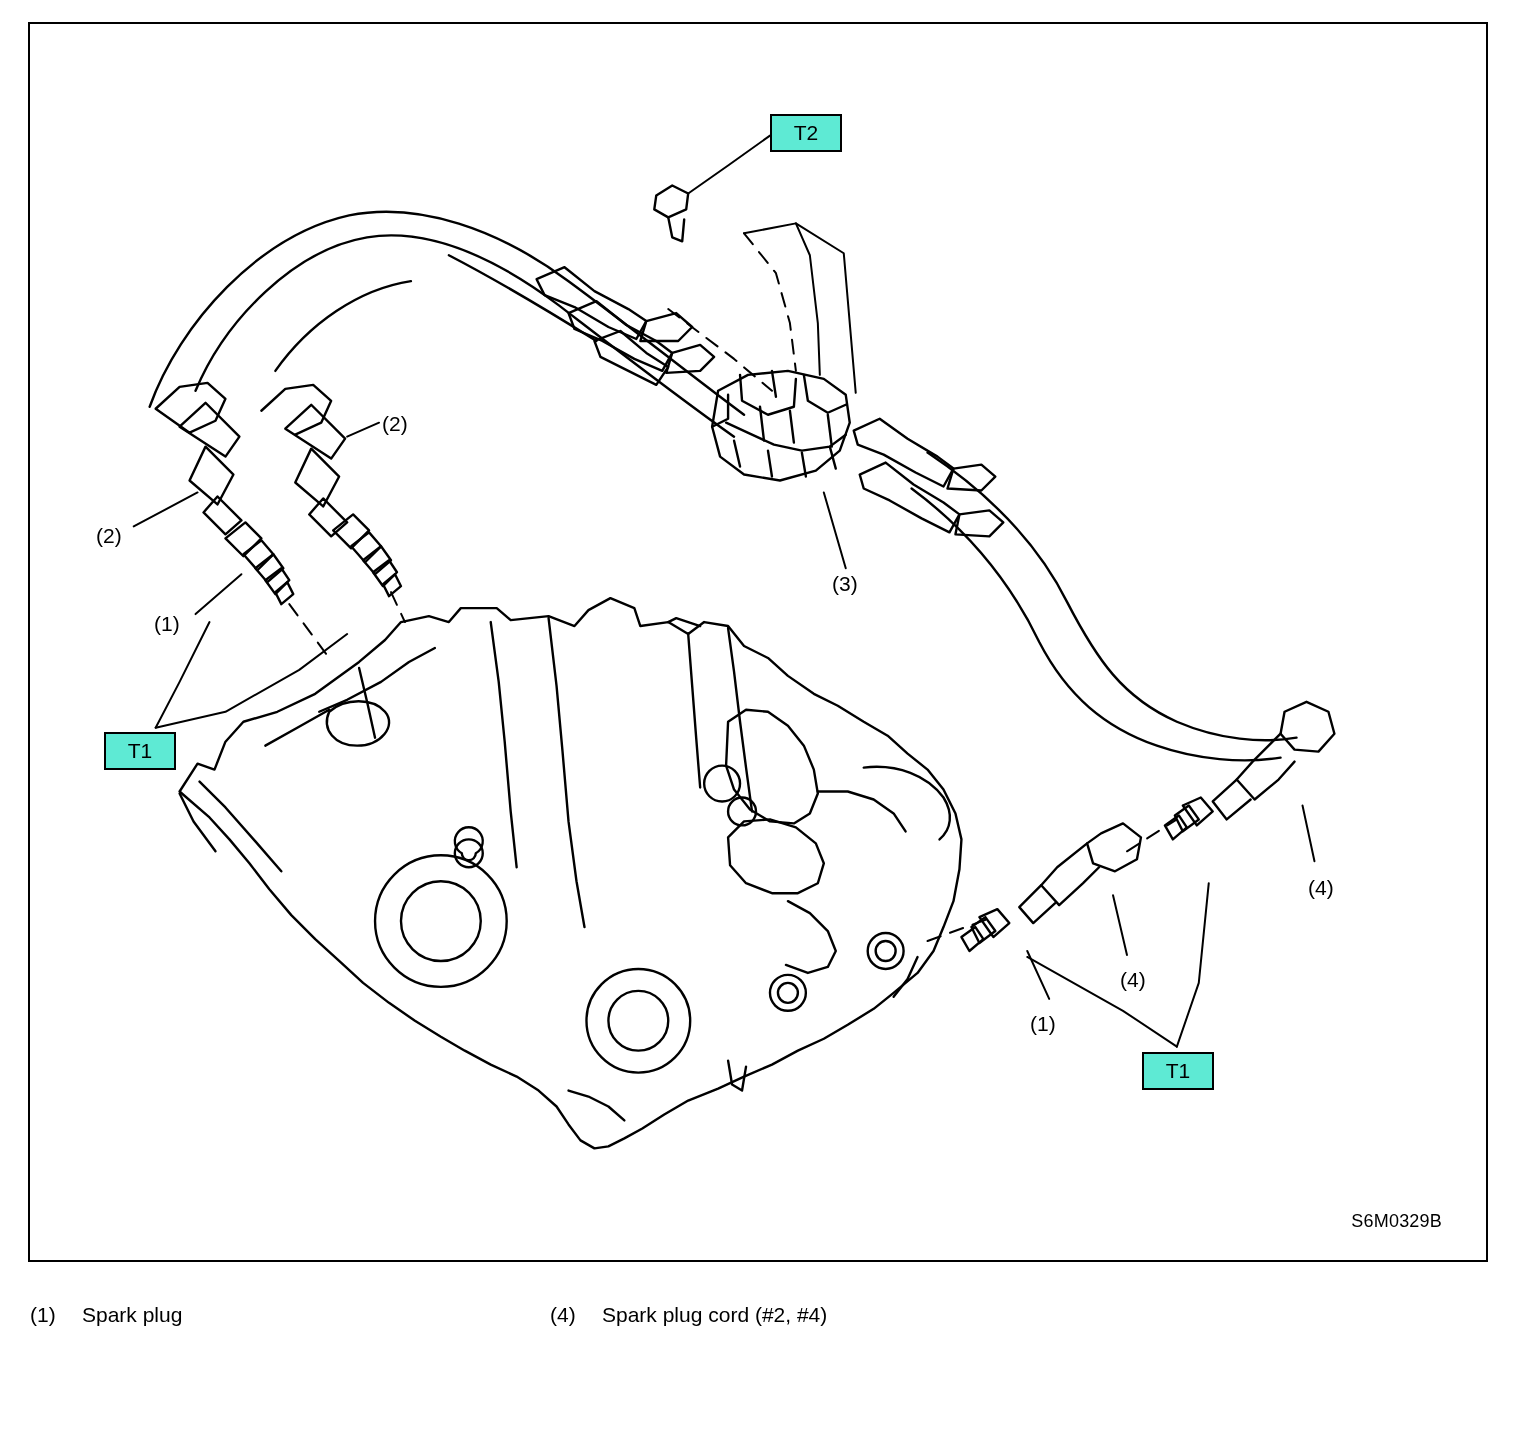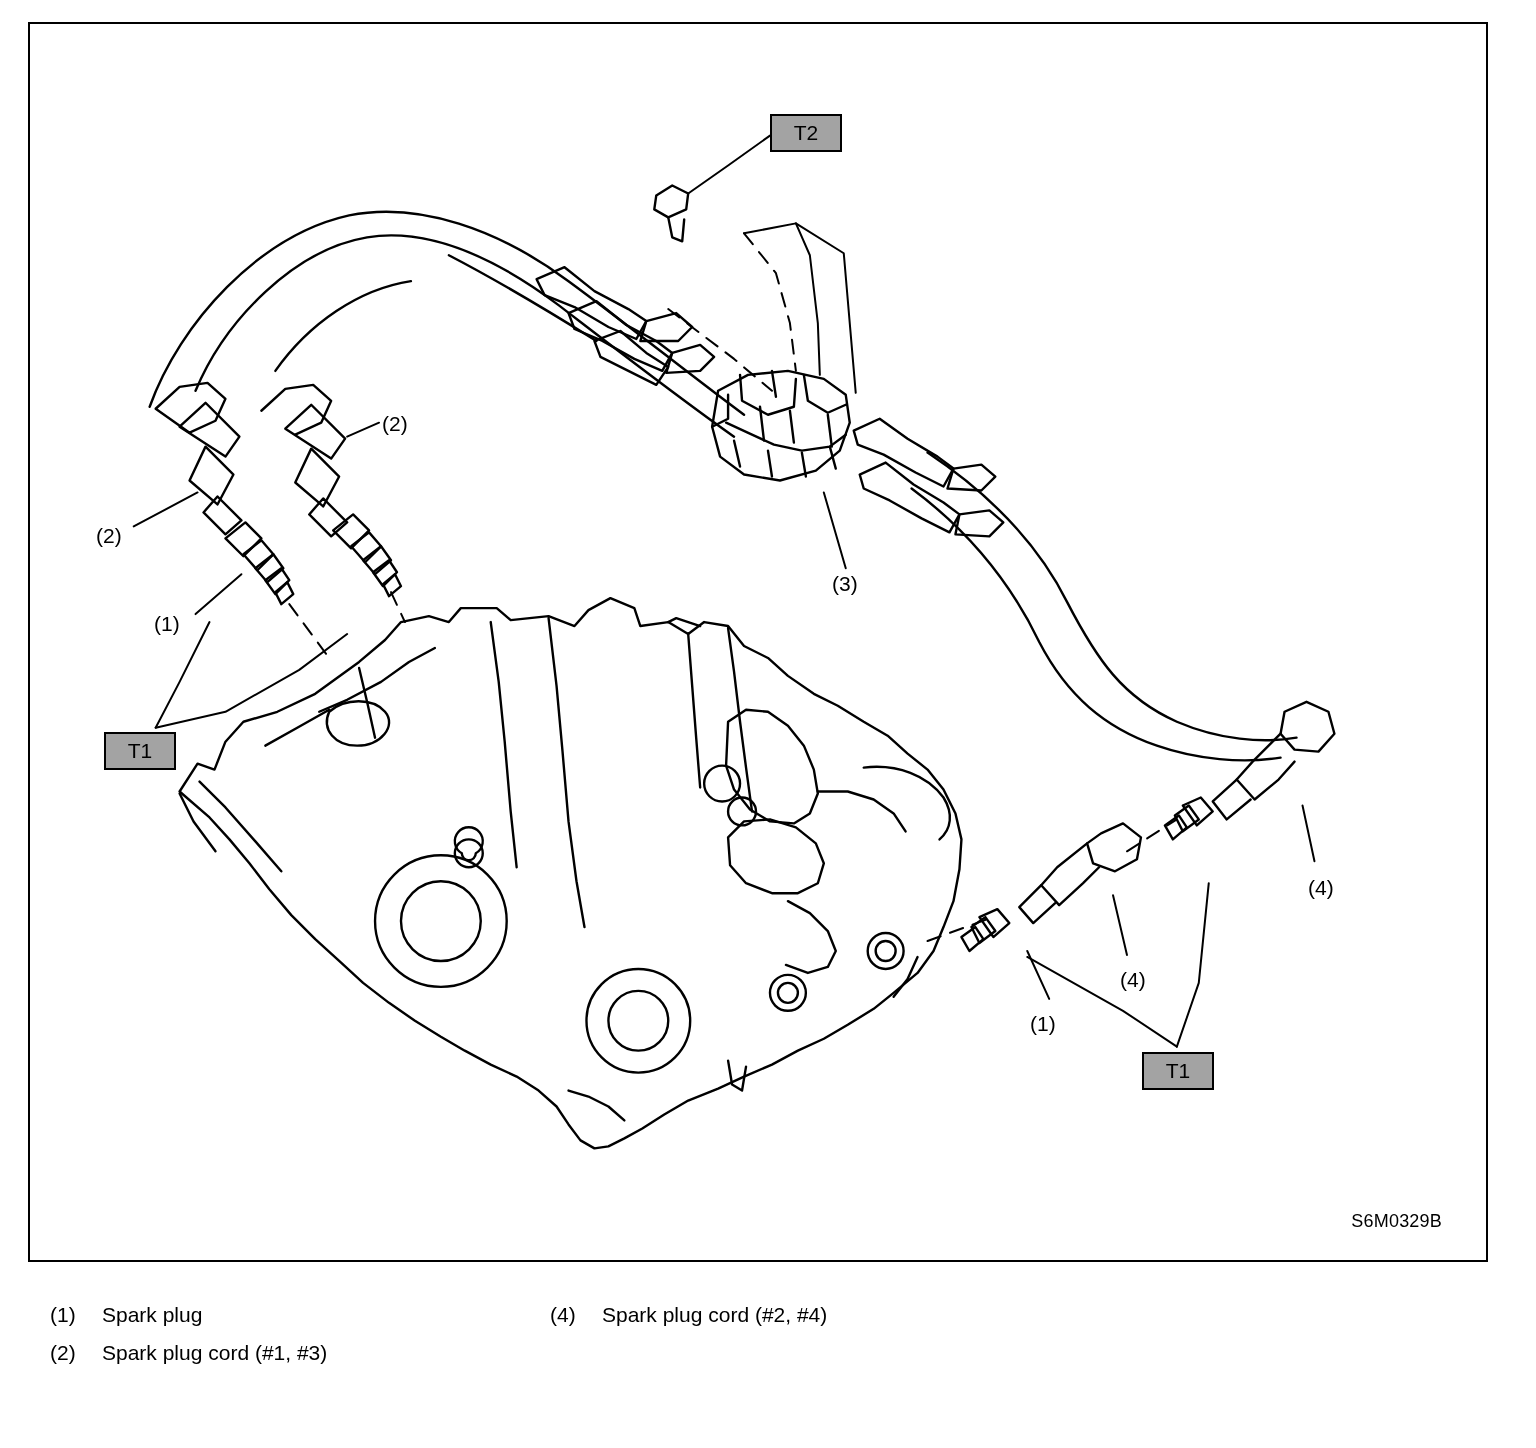--- a/index.html
+++ b/index.html
@@ -34,21 +34,21 @@
     position: absolute;
     left: 0;
     top: 0;
     width: 100%;
     height: 100%;
   }
   
   .label-box {
     position: absolute;
     border: 2px solid #000;
-    background: #a3a3a3;
+    background: #5eead4;
     font-size: 21px;
     line-height: 34px;
     text-align: center;
     box-sizing: border-box;
     font-family: "Liberation Sans", sans-serif;
   }
   .ref-num {
     position: absolute;
     font-size: 21px;
     font-family: "Liberation Sans", sans-serif;
@@ -66,21 +66,21 @@
   .legend {
     position: absolute;
     left: 30px;
     top: 1296px;
     width: 980px;
   }
   .legend-col {
     position: absolute;
     top: 0;
   }
-  .legend-col.left { left: 0; width: 480px; margin-left: 20px; }
+  .legend-col.left { left: 0; width: 480px; }
   .legend-col.right { left: 520px; width: 460px; }
   .legend-item {
     font-size: 21px;
     line-height: 38px;
     white-space: nowrap;
   }
   .legend-item .num {
     display: inline-block;
     width: 52px;
   }
@@ -353,23 +353,20 @@
     <div class="ref-num" style="left:1000px; top:988px;">(1)</div>
 
     <div class="fig-code">S6M0329B</div>
   </div>
 
   <div class="legend">
     <div class="legend-col left">
       <div class="legend-item">
         <span class="num">(1)</span><span>Spark plug</span>
       </div>
-      <div class="legend-item">
-        <span class="num">(2)</span><span>Spark plug cord (#1, #3)</span>
-      </div>
     </div>
     <div class="legend-col right">
       <div class="legend-item">
         <span class="num">(4)</span><span>Spark plug cord (#2, #4)</span>
       </div>
     </div>
   </div>
 
 
 </div>

